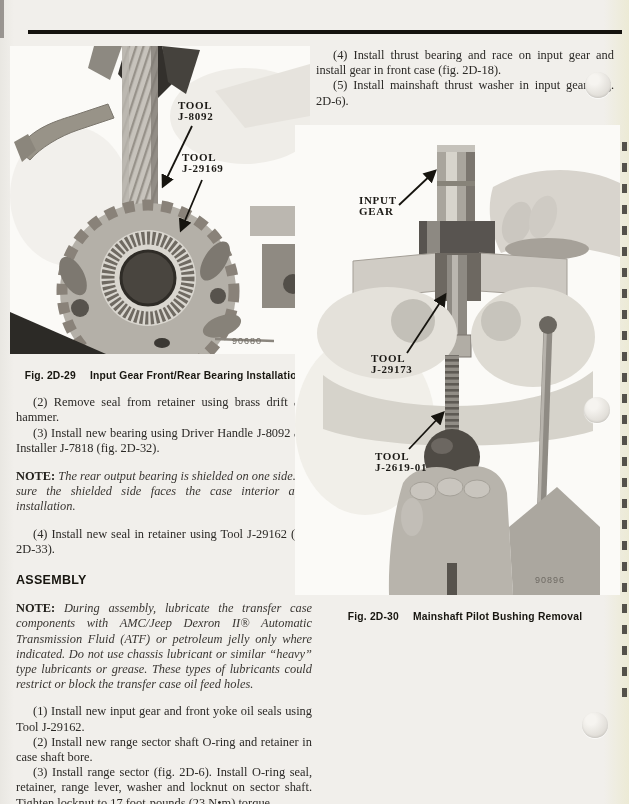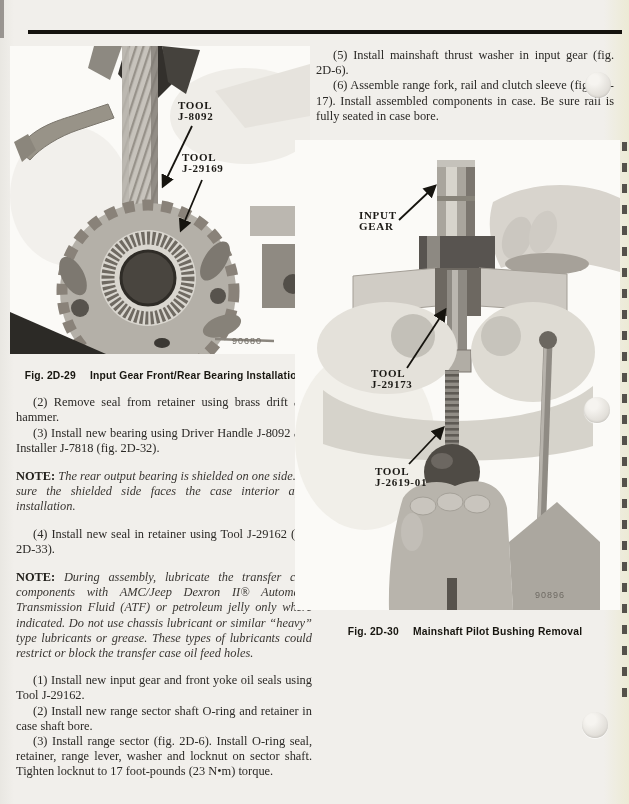--- a/index.html
+++ b/index.html
@@ -139,31 +139,32 @@
 
     <p class="caption">
       <span class="cap-id">Fig. 2D-29</span><span>Input Gear Front/Rear Bearing Installation</span>
     </p>
 
     <p class="step" style="margin-top:12px;">(2) Remove seal from retainer using brass drift and hammer.</p>
     <p class="step">(3) Install new bearing using Driver Handle J-8092 and Installer J-7818 (fig. 2D-32).</p>
     <p class="note"><span class="note-label">NOTE:</span> <span>The rear output bearing is shielded on one side. Be sure the shielded side faces the case interior after installation.</span></p>
     <p class="step">(4) Install new seal in retainer using Tool J-29162 (fig. 2D-33).</p>
 
+    <h2 class="assembly-hdr">ASSEMBLY</h2>
 
     <p class="note"><span class="note-label">NOTE:</span> <span>During assembly, lubricate the transfer case components with AMC/Jeep Dexron II® Automatic Transmission Fluid (ATF) or petroleum jelly only where indicated. Do not use chassis lubricant or similar “heavy” type lubricants or grease. These types of lubricants could restrict or block the transfer case oil feed holes.</span></p>
 
     <p class="step">(1) Install new input gear and front yoke oil seals using Tool J-29162.</p>
     <p class="step">(2) Install new range sector shaft O-ring and retainer in case shaft bore.</p>
     <p class="step">(3) Install range sector (fig. 2D-6). Install O-ring seal, retainer, range lever, washer and locknut on sector shaft. Tighten locknut to 17 foot-pounds (23 N•m) torque.</p>
   </div>
 
   <div class="col col-right">
+    <p class="step">(4) Install thrust bearing and race on input gear and install gear in front case (fig. 2D-18).</p>
     <p class="step">(5) Install mainshaft thrust washer in input gear (fig. 2D-6).</p>
-    <p class="step">(6) Assemble range fork, rail and clutch sleeve (fig. 2D-17). Install assembled components in case. Be sure rail is fully seated in case bore.</p>
 
     <div class="figure fig2">
       <svg width="325" height="470" viewBox="0 0 325 470">
         <defs>
           <pattern id="threads2" width="8" height="6" patternUnits="userSpaceOnUse">
             <rect width="8" height="6" fill="#918d86"></rect>
             <rect width="8" height="2.6" fill="#5e5a54"></rect>
           </pattern>
           <marker id="arw2" viewBox="0 0 10 10" refX="8" refY="5" markerWidth="7.5" markerHeight="7.5" orient="auto">
               <path d="M0,0 L10,5 L0,10 z" fill="#16140f"></path>

